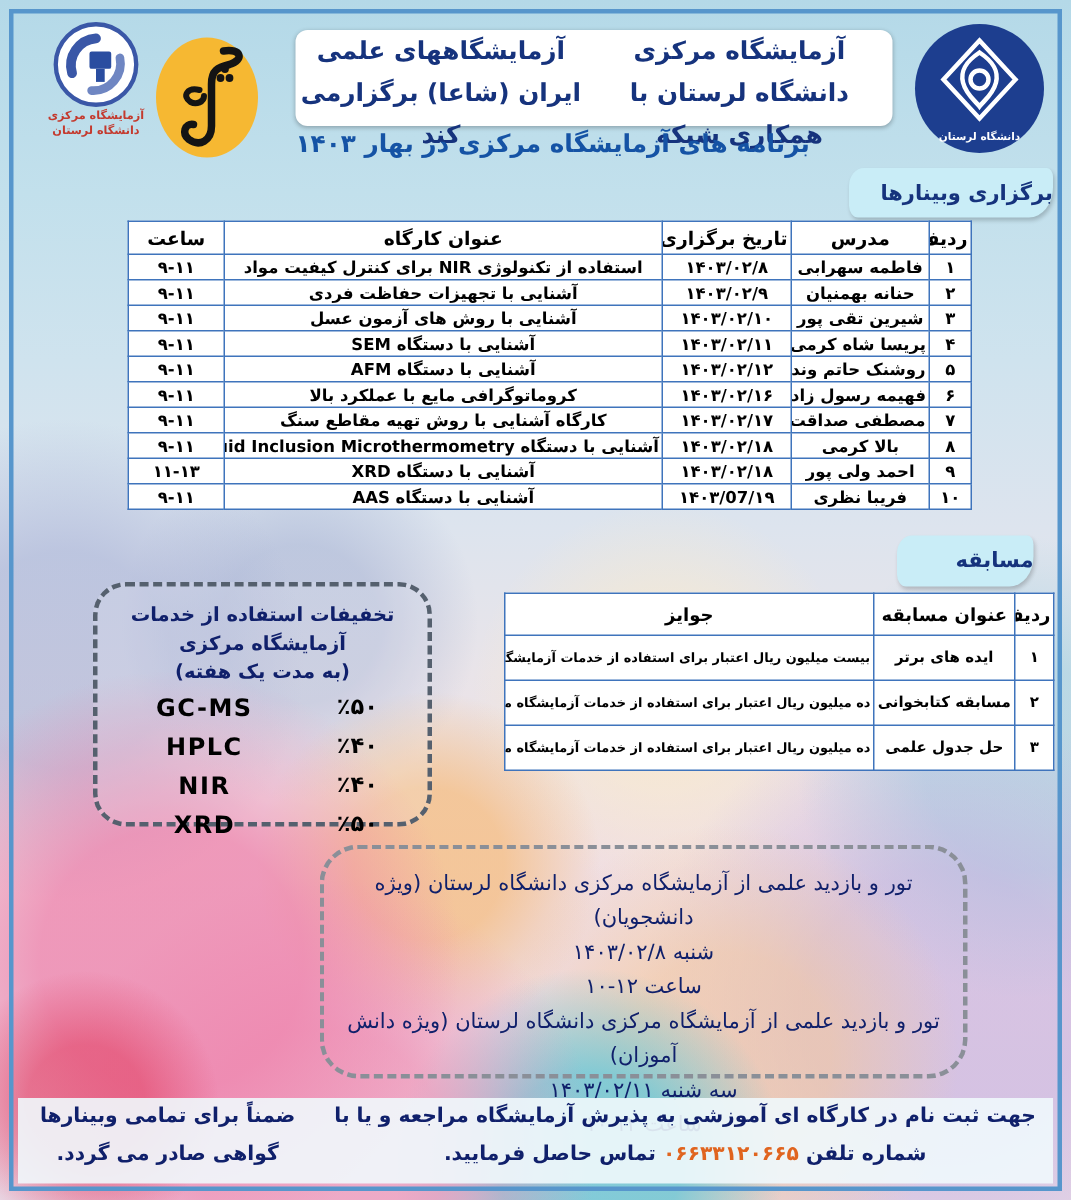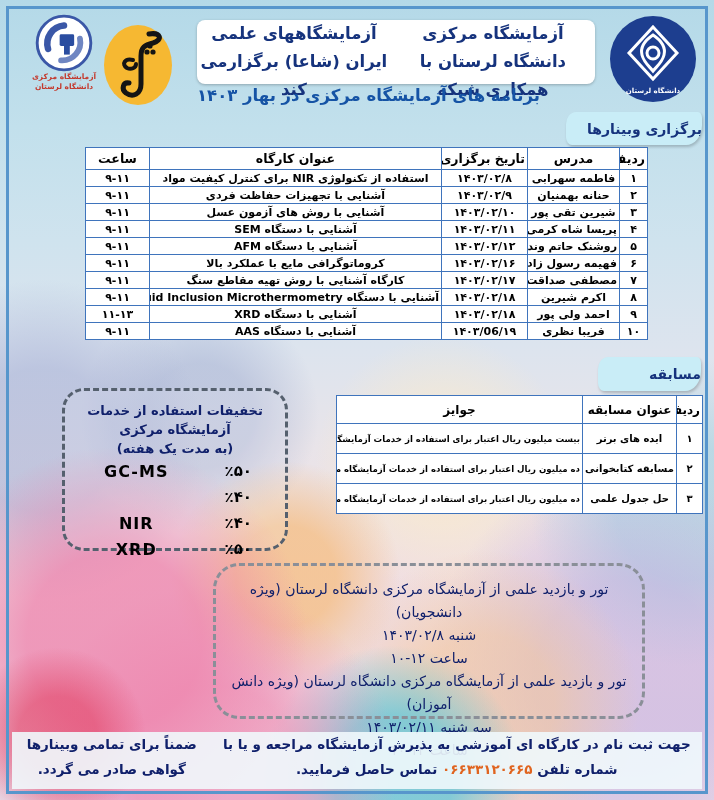--- a/index.html
+++ b/index.html
@@ -31,21 +31,21 @@
   .logo-lab{left:14px;top:14px;width:100px;text-align:center;}
   .logo-lab svg{display:block;margin:0 auto;}
   .logo-lab .cap{color:#c43a2e;font-size:7.5px;font-weight:bold;line-height:10px;}
   .logo-shaa{left:103px;top:24px;}
   .logo-univ{left:608px;top:13px;}
   
   .banner{background:#c9edf7;color:#16337d;font-weight:bold;font-size:14px;
     display:flex;align-items:center;justify-content:flex-start;
     border-radius:10px 4px 16px 6px / 12px 6px 20px 8px;box-shadow:1px 2px 3px rgba(0,0,0,.2);}
   .banner.webinars{left:566px;top:112px;width:136px;height:33px;}
-  .banner.contest{left:598px;top:357px;width:103px;height:34px;}
+  .banner.contest{left:598px;top:357px;width:91px;height:34px;}
   
   table.tbl{border-collapse:collapse;direction:rtl;background:#fff;table-layout:fixed;}
   table.tbl th,table.tbl td{border:1px solid #3f74bc;color:#000;font-weight:bold;text-align:center;
     padding:0 2px;overflow:hidden;white-space:nowrap;}
   .webinars-table{left:85px;top:147px;width:562px;}
   .webinars-table th{height:21px;font-size:12.5px;}
   .webinars-table td{height:16px;font-size:11px;margin-left:26px;}
   .webinars-table td:nth-child(3),.webinars-table td:nth-child(5){direction:ltr;}
   .contest-table{left:336px;top:395px;width:366px;}
   .contest-table th{height:27px;font-size:12px;}
@@ -185,36 +185,36 @@
       </tr>
       <tr>
         <td>۷</td>
         <td>مصطفی صداقت نیا</td>
         <td>۱۴۰۳/۰۲/۱۷</td>
         <td>کارگاه آشنایی با روش تهیه مقاطع سنگ</td>
         <td>۹-۱۱</td>
       </tr>
       <tr>
         <td>۸</td>
-        <td>اکرم شیرین</td>
+        <td>بالا کرمی</td>
         <td>۱۴۰۳/۰۲/۱۸</td>
         <td>آشنایی با دستگاه Fluid Inclusion Microthermometry</td>
         <td>۹-۱۱</td>
       </tr>
       <tr>
         <td>۹</td>
         <td>احمد ولی پور</td>
         <td>۱۴۰۳/۰۲/۱۸</td>
         <td>آشنایی با دستگاه XRD</td>
         <td>۱۱-۱۳</td>
       </tr>
       <tr>
         <td>۱۰</td>
         <td>فریبا نظری</td>
-        <td>۱۴۰۳/06/۱۹</td>
+        <td>۱۴۰۳/07/۱۹</td>
         <td>آشنایی با دستگاه AAS</td>
         <td>۹-۱۱</td>
       </tr>
     </tbody>
 </table>
 
 <div class="abs banner contest">
   <span>مسابقه</span>
 </div>
 
@@ -252,20 +252,21 @@
 
 <div class="abs discount-box">
   <div class="t1">تخفیفات استفاده از خدمات آزمایشگاه مرکزی</div>
   <div class="t2">(به مدت یک هفته)</div>
   <div class="discount-row">
     <span class="pct">٪۵۰</span>
     <span class="svc">GC-MS</span>
   </div>
   <div class="discount-row">
     <span class="pct">٪۴۰</span>
+    <span class="svc">HPLC</span>
   </div>
   <div class="discount-row">
     <span class="pct">٪۴۰</span>
     <span class="svc">NIR</span>
   </div>
   <div class="discount-row">
     <span class="pct">٪۵۰</span>
     <span class="svc">XRD</span>
   </div>
 </div>

